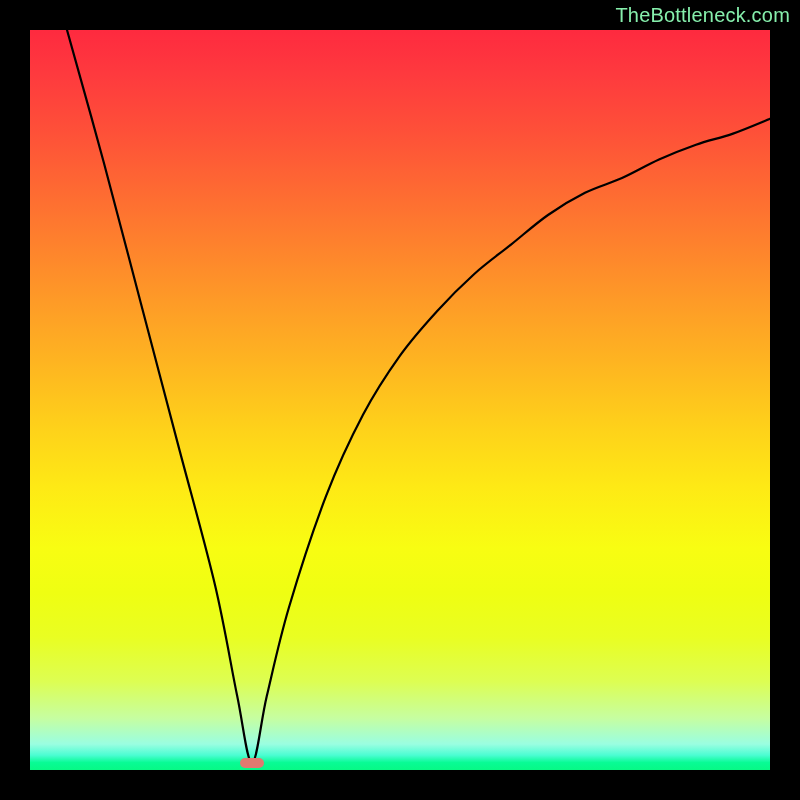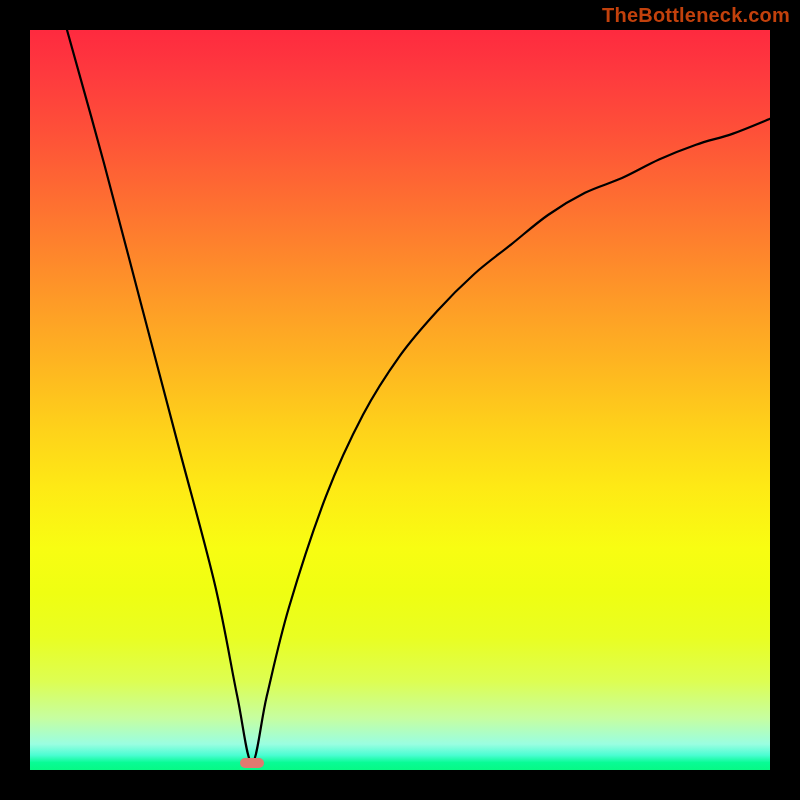--- a/index.html
+++ b/index.html
@@ -16,23 +16,23 @@
     top: 0;
     left: 0;
     width: 800px;
     height: 800px;
     background: #000;
   }
   .watermark {
     position: absolute;
     top: 4px;
     right: 10px;
-    color: #c2410c;
+    color: #86efac;
     font-size: 20px;
-    font-weight: 700;
+    font-weight: 400;
     letter-spacing: 0.2px;
     z-index: 50;
   }
   .plot {
     position: absolute;
     top: 30px;
     left: 30px;
     width: 740px;
     height: 740px;
     overflow: hidden;

